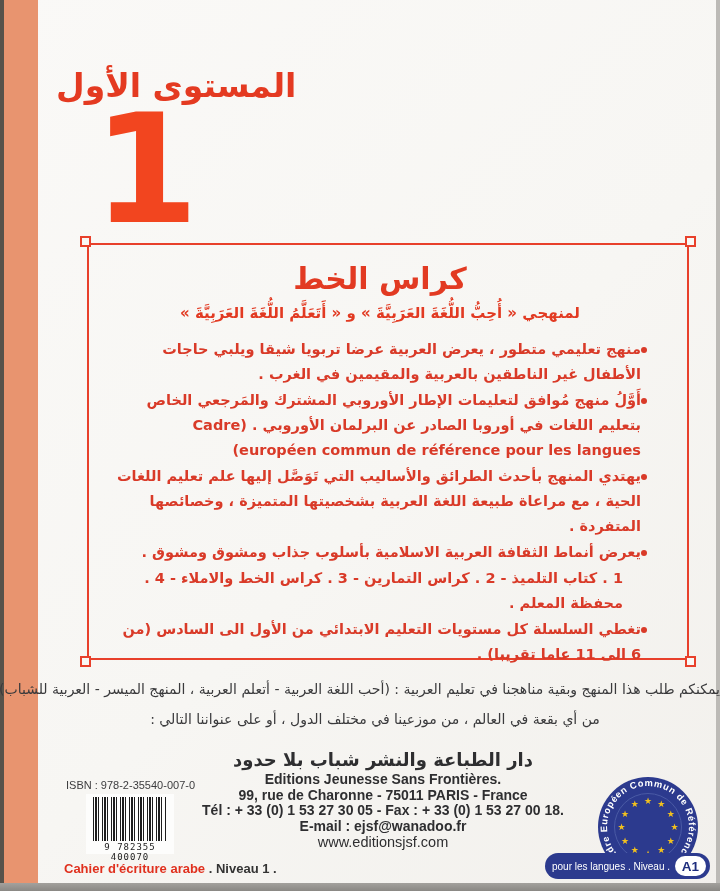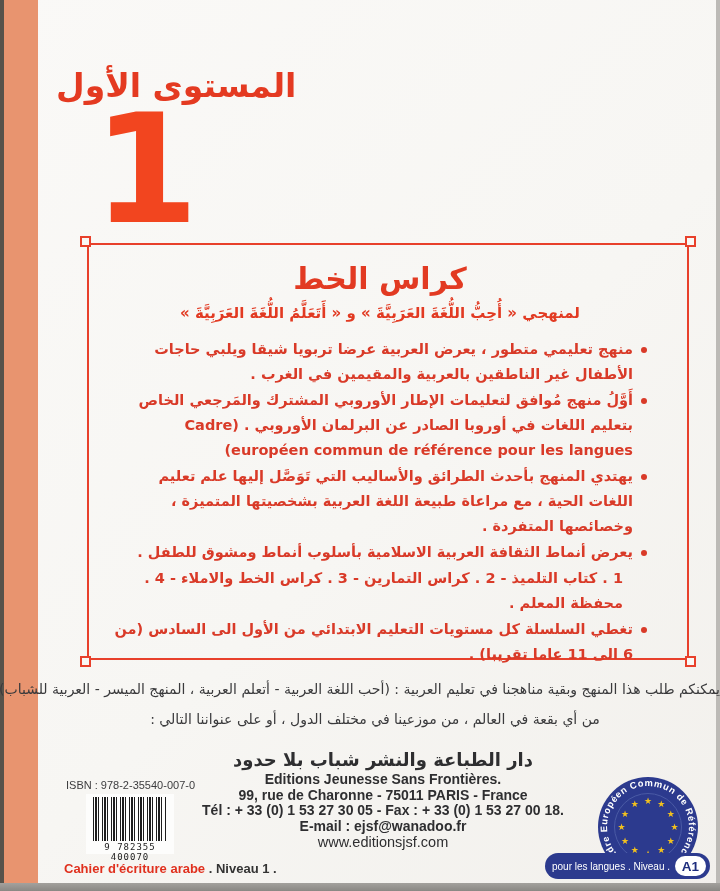--- a/index.html
+++ b/index.html
@@ -23,21 +23,21 @@
   .frame{position:absolute;left:79px;top:243px;width:602px;height:417px;box-sizing:border-box;
     border:2px solid #e8402b;padding:16px 40px 8px 24px;margin-left:8px;}
   .corner{position:absolute;width:11px;height:11px;box-sizing:border-box;border:2px solid #e8402b;background:#f9f8f5;}
   .corner.tl{left:-9px;top:-9px;} .corner.tr{right:-9px;top:-9px;}
   .corner.bl{left:-9px;bottom:-9px;} .corner.br{right:-9px;bottom:-9px;}
 
   .box-title{margin:0;text-align:center;color:#e23a22;font-size:30px;font-weight:bold;line-height:1.2;}
   .box-subtitle{margin-top:5px;text-align:center;color:#e23a22;font-size:15px;font-weight:bold;line-height:1.5;}
 
   .bullets{margin-top:12px;color:#d93a28;font-size:14.5px;font-weight:bold;line-height:25px;}
-  .b{display:flex;gap:8px;margin-bottom:1px;}
+  .b{display:flex;gap:0;margin-bottom:1px;}
   .dot{flex:0 0 auto;width:6px;height:6px;border-radius:50%;background:#d93a28;margin-top:10px;}
   .b .t{flex:1;text-align:right;}
   .b.sub{padding-right:24px;}
 
   
   .ordering{position:absolute;left:30px;top:674px;width:690px;text-align:center;color:#3a3a3c;
     font-size:14px;line-height:30px;white-space:nowrap;}
 
   
   .publisher{position:absolute;left:38px;top:748px;width:690px;text-align:center;color:#2e2e30;
@@ -95,21 +95,21 @@
       <div class="b">
         <span class="dot"></span>
         <span class="t">أَوَّلُ منهج مُوافق لتعليمات الإطار الأوروبي المشترك والمَرجعي الخاص بتعليم اللغات في أوروبا الصادر عن البرلمان الأوروبي . (Cadre européen commun de référence pour les langues)</span>
       </div>
       <div class="b">
         <span class="dot"></span>
         <span class="t">يهتدي المنهج بأحدث الطرائق والأساليب التي تَوَصَّل إليها علم تعليم اللغات الحية ، مع مراعاة طبيعة اللغة العربية بشخصيتها المتميزة ، وخصائصها المتفردة .</span>
       </div>
       <div class="b">
         <span class="dot"></span>
-        <span class="t">يعرض أنماط الثقافة العربية الاسلامية بأسلوب أنماط ومشوق للطفل .</span>
+        <span class="t">يعرض أنماط الثقافة العربية الاسلامية بأسلوب جذاب ومشوق ومشوق .</span>
       </div>
       <div class="b sub">
         <span class="t">1 . كتاب التلميذ - 2 . كراس التمارين - 3 . كراس الخط والاملاء - 4 . محفظة المعلم .</span>
       </div>
       <div class="b">
         <span class="dot"></span>
         <span class="t">تغطي السلسلة كل مستويات التعليم الابتدائي من الأول الى السادس (من 6 الى 11 عاما تقريبا) .</span>
       </div>
     </div>
   </div>

